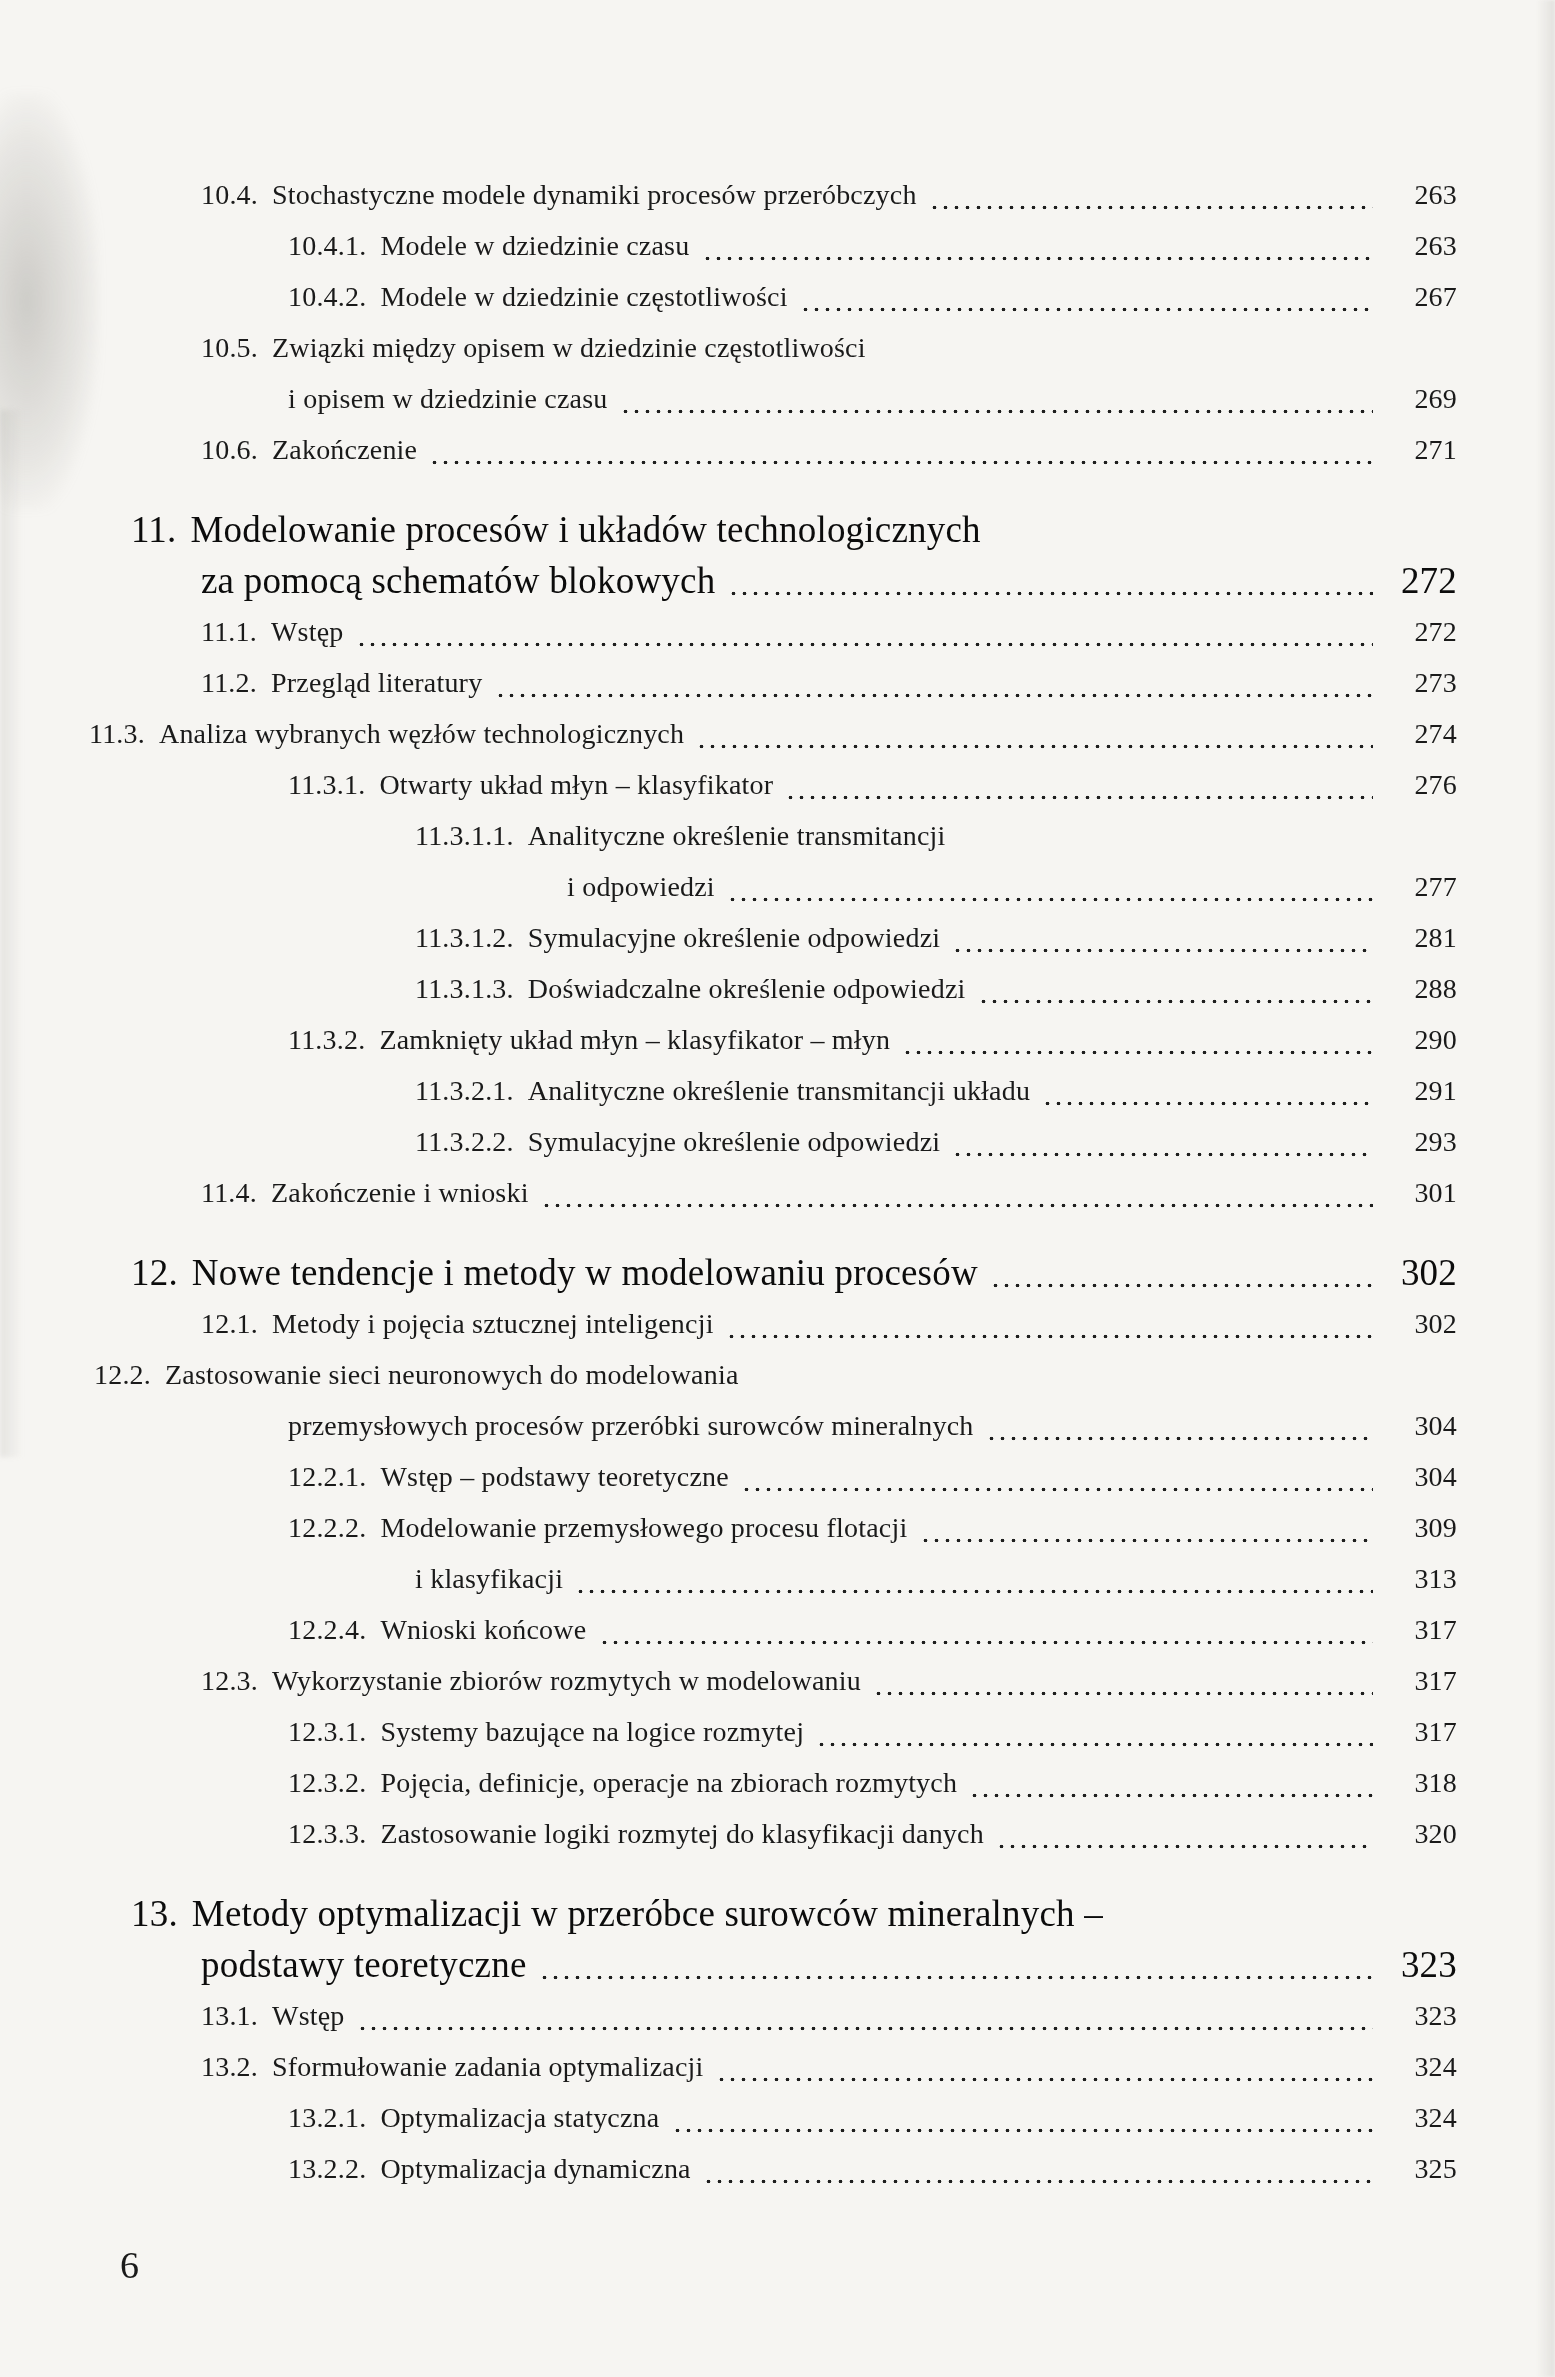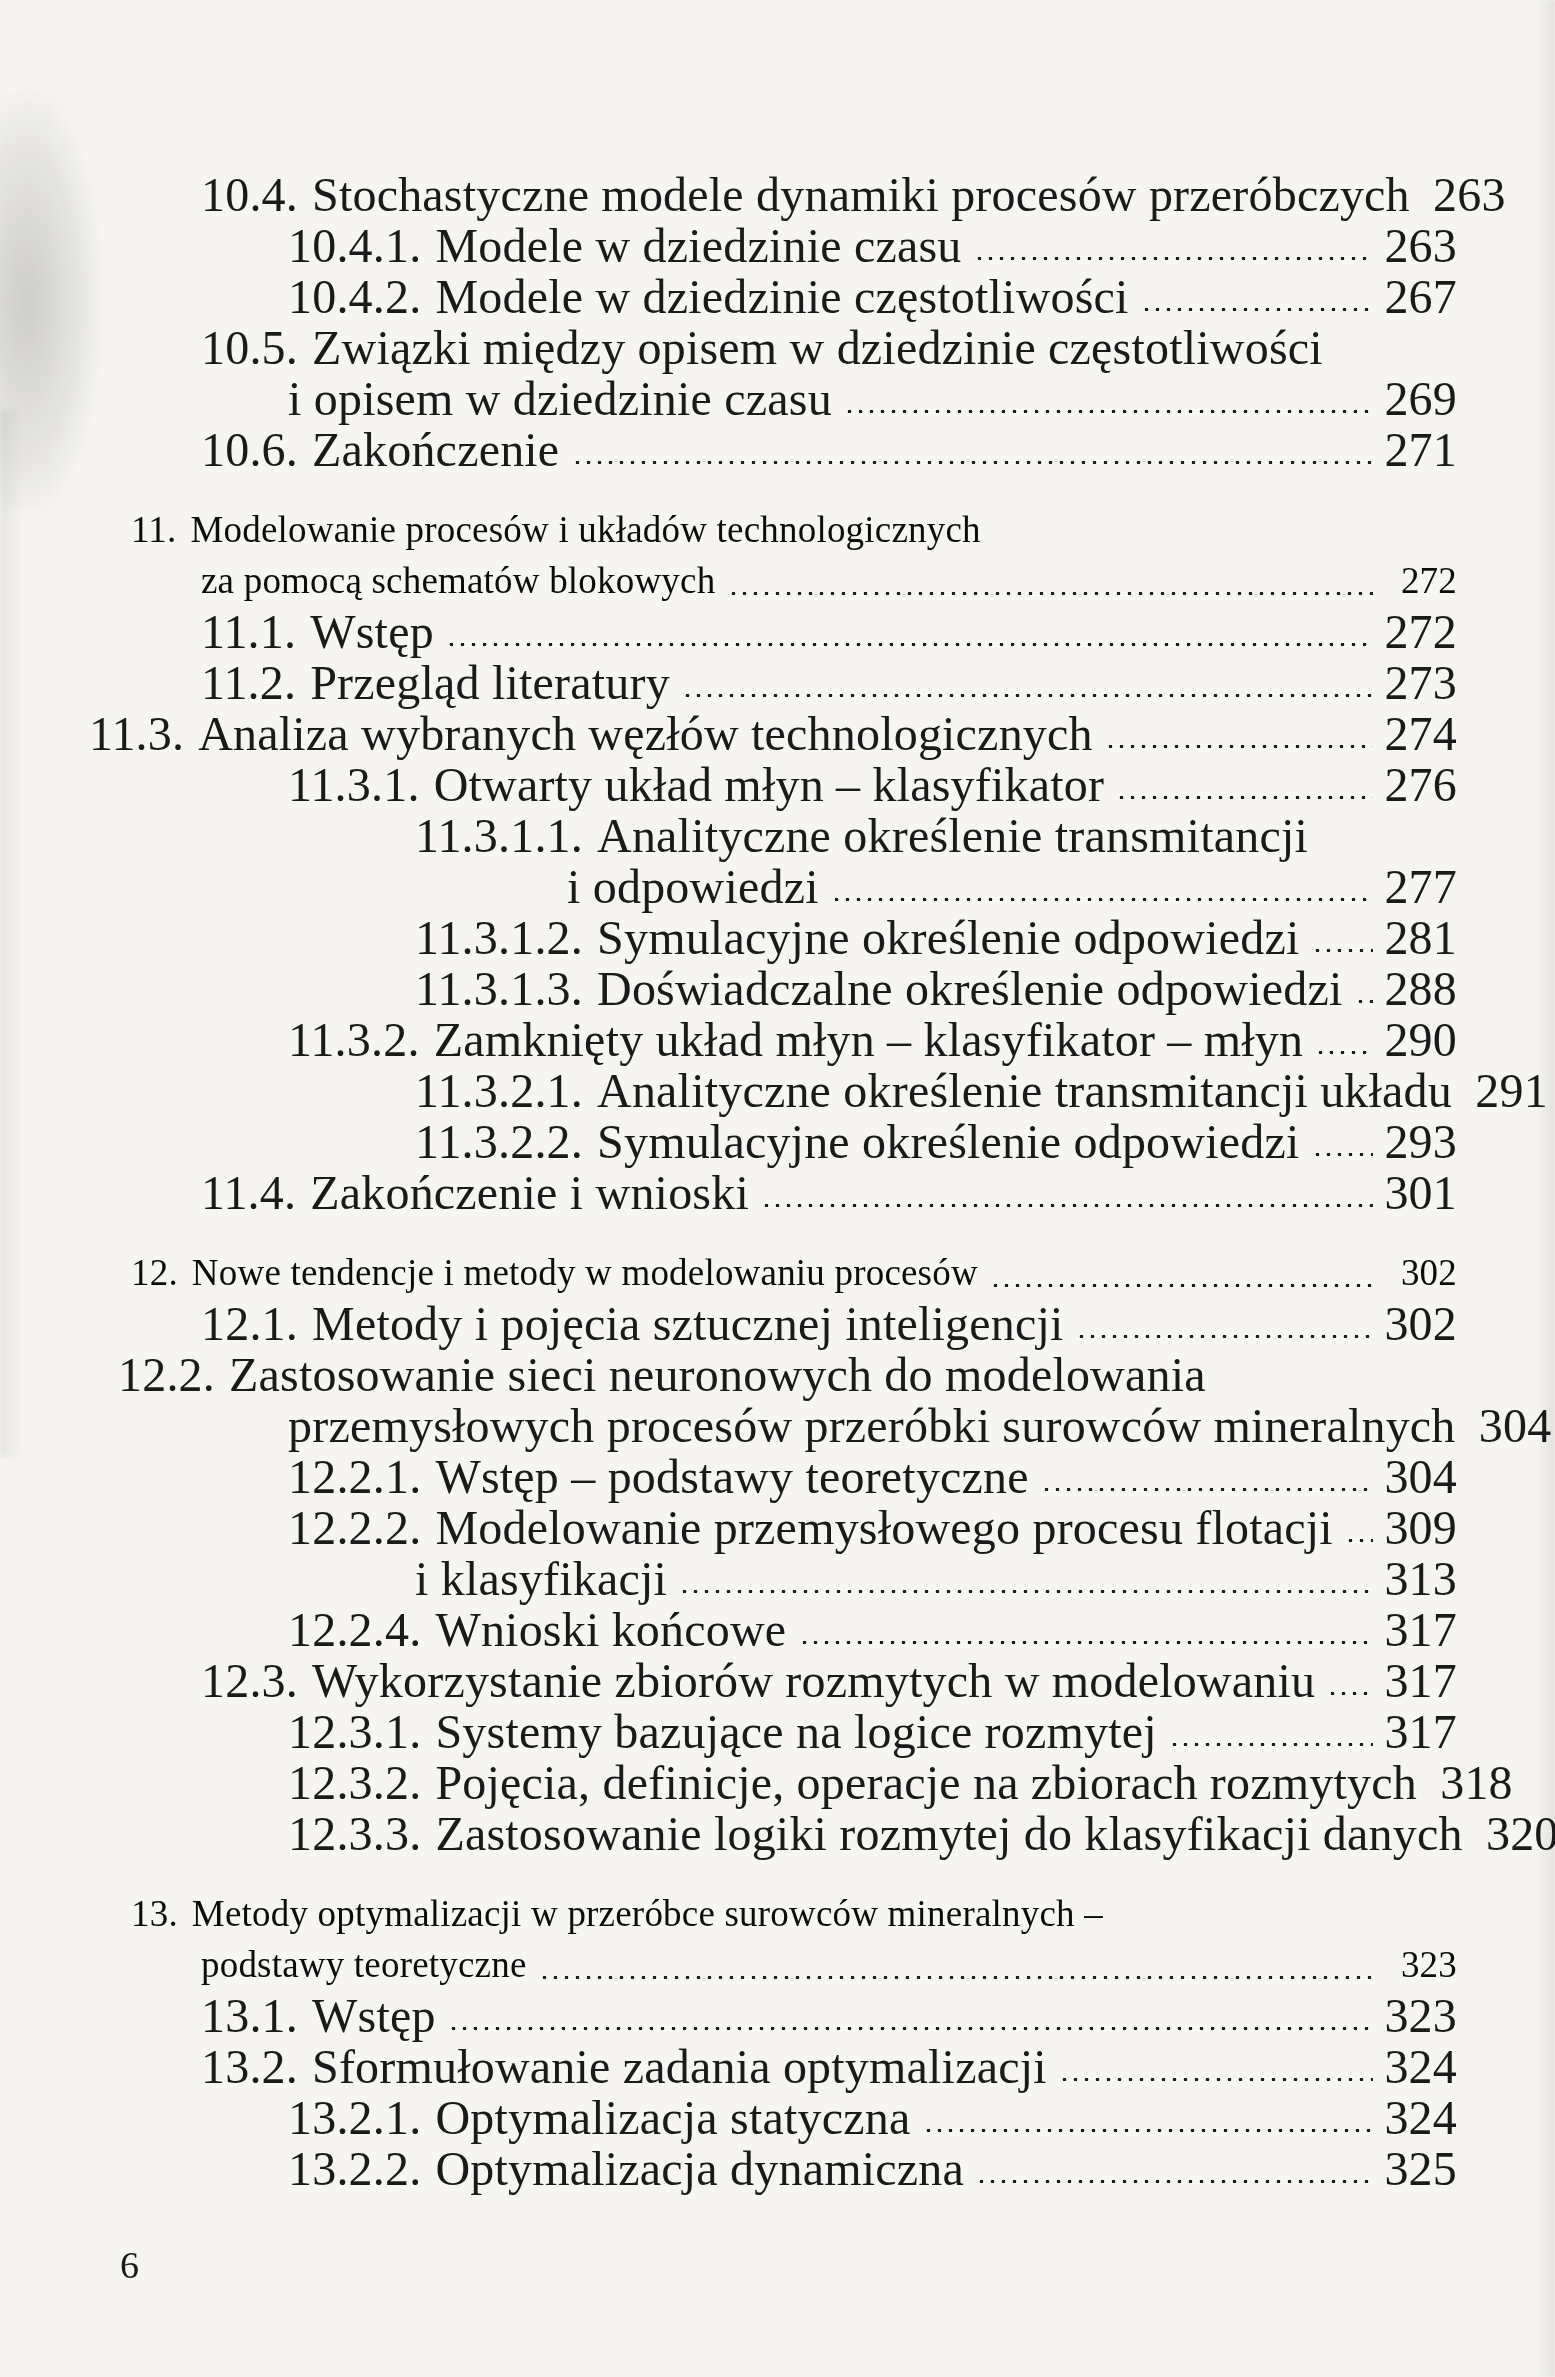--- a/index.html
+++ b/index.html
@@ -38,21 +38,21 @@
   .toc {
     position: absolute;
     top: 169px; left: 0; right: 0;
   }
   .row {
     display: flex;
     align-items: baseline;
     height: 51px;
     line-height: 51px;
     padding-right: 98px;
-    font-size: 48px;
+    font-size: 28px;
     letter-spacing: 0.2px;
     white-space: nowrap;
   }
   .row.gap { margin-top: 29px; }
   .row.bold { font-weight: normal; font-size: 37px; color: #0c0c0c; }
   .num { margin-right: 14px; }
   .dots {
     flex: 1 1 auto;
     align-self: stretch;
     margin: 0 8.7px 0 12.2px;
@@ -197,21 +197,21 @@
       <span class="title">Nowe tendencje i metody w modelowaniu procesów</span>
       <span class="dots"></span>
       <span class="page-num">302</span>
     </div>
     <div class="row" style="padding-left: 201px;">
       <span class="num">12.1.</span>
       <span class="title">Metody i pojęcia sztucznej inteligencji</span>
       <span class="dots"></span>
       <span class="page-num">302</span>
     </div>
-    <div class="row" style="padding-left: 118px;">
+    <div class="row" style="padding-left: 94px;">
       <span class="num">12.2.</span>
       <span class="title">Zastosowanie sieci neuronowych do modelowania</span>
     </div>
     <div class="row" style="padding-left: 288px;">
       <span class="title">przemysłowych procesów przeróbki surowców mineralnych</span>
       <span class="dots"></span>
       <span class="page-num">304</span>
     </div>
     <div class="row" style="padding-left: 288px;">
       <span class="num">12.2.1.</span>

